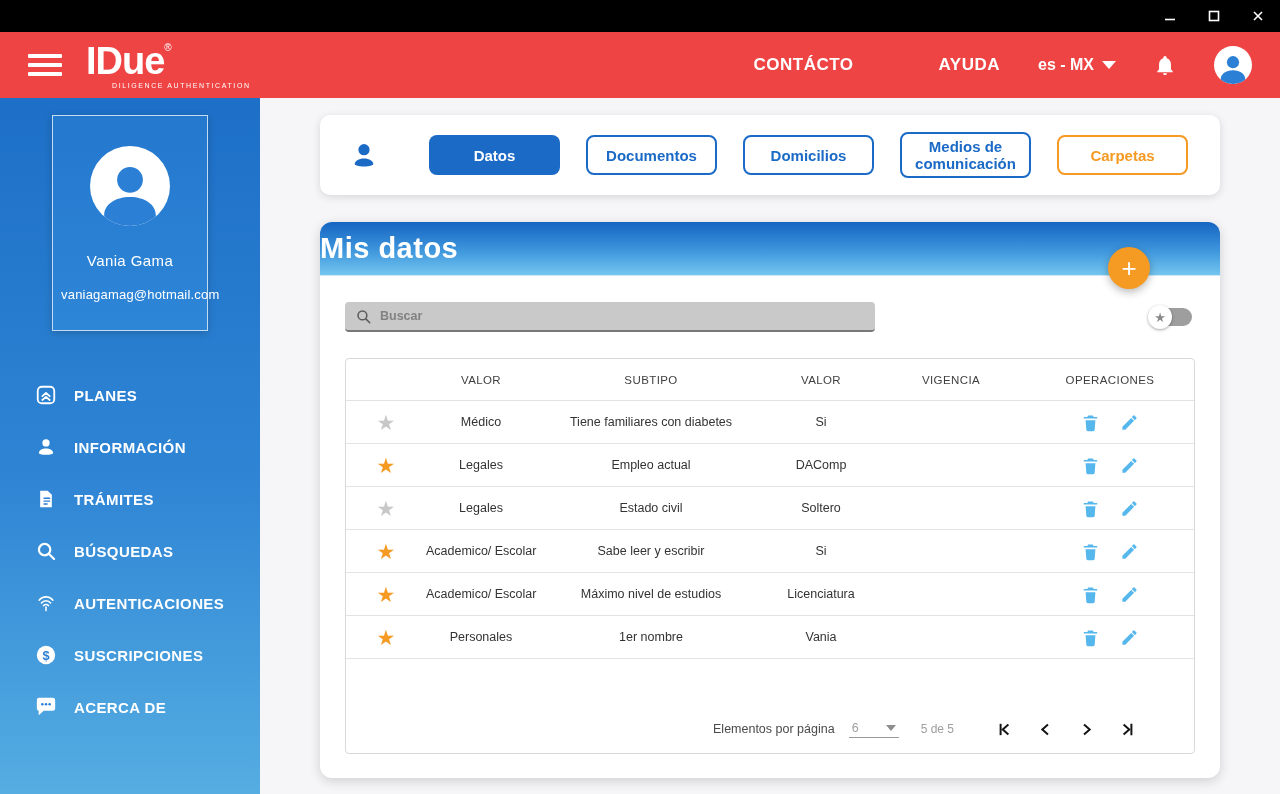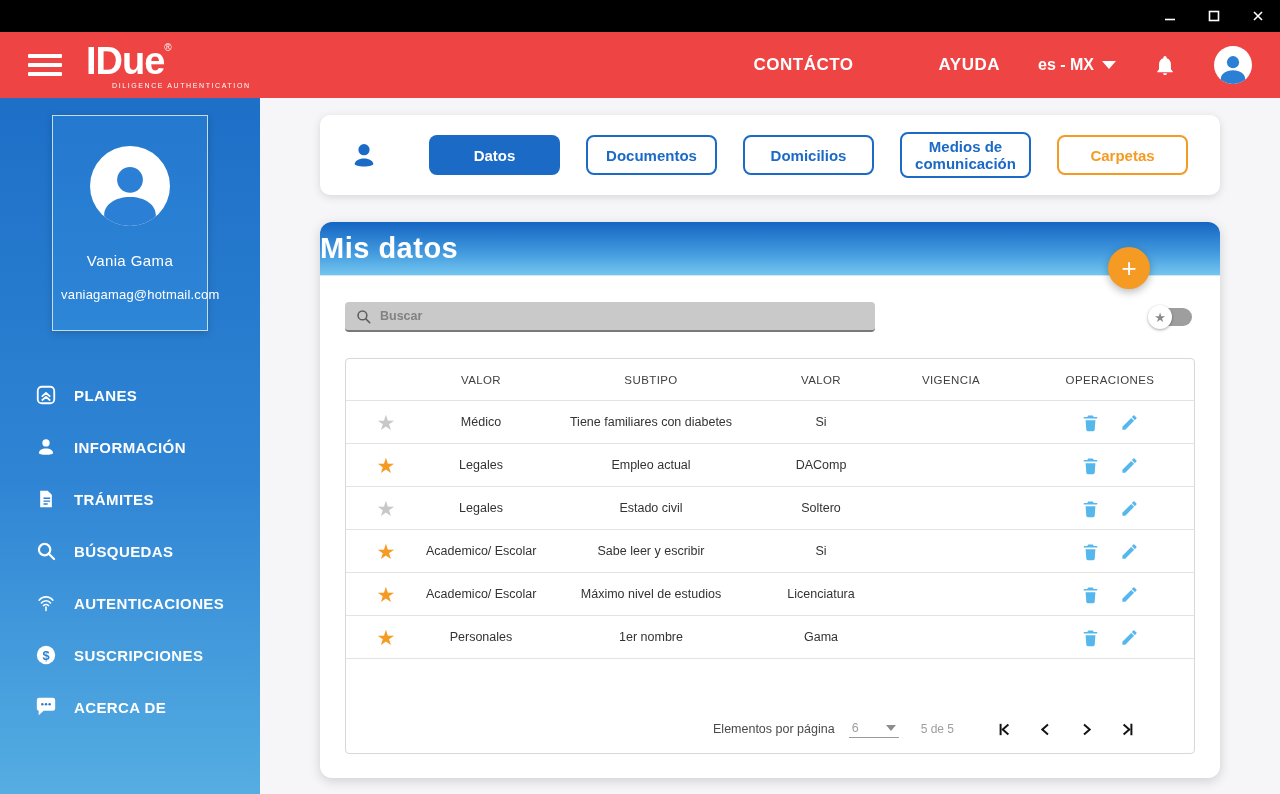--- a/index.html
+++ b/index.html
@@ -373,21 +373,21 @@
                   <path d="M3 17.3V21h3.7L17.8 9.9l-3.7-3.7zM20.7 7.1a1 1 0 000-1.4l-2.4-2.4a1 1 0 00-1.4 0l-1.9 1.9 3.8 3.8z"></path>
                 </svg>
               </span>
           </div>
         </div>
 
         <div class="trow">
           <div class="cell"><span class="star-icon" data-star="true"></span></div>
           <div class="cell">Personales</div>
           <div class="cell">1er nombre</div>
-          <div class="cell">Gama</div>
+          <div class="cell">Vania</div>
           <div class="cell"></div>
           <div class="cell c-ops">
             <span class="op">
                 <svg width="19" height="19" viewBox="0 0 24 24" fill="currentColor">
                   <path d="M9 3h6l1 2h4.5v2h-17V5H8zM5.8 9h12.4l-.9 12.3a1.9 1.9 0 01-1.9 1.7H8.6a1.9 1.9 0 01-1.9-1.7z"></path>
                 </svg>
               </span>
             <span class="op">
                 <svg width="19" height="19" viewBox="0 0 24 24" fill="currentColor">
                   <path d="M3 17.3V21h3.7L17.8 9.9l-3.7-3.7zM20.7 7.1a1 1 0 000-1.4l-2.4-2.4a1 1 0 00-1.4 0l-1.9 1.9 3.8 3.8z"></path>

